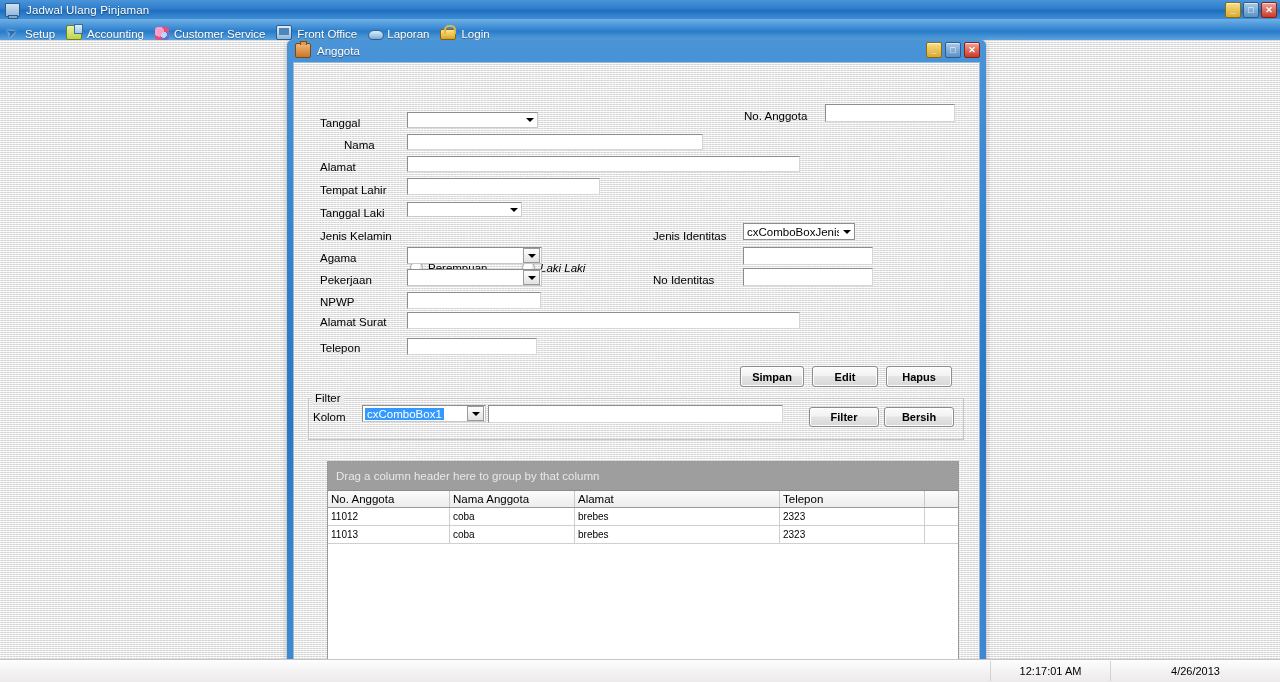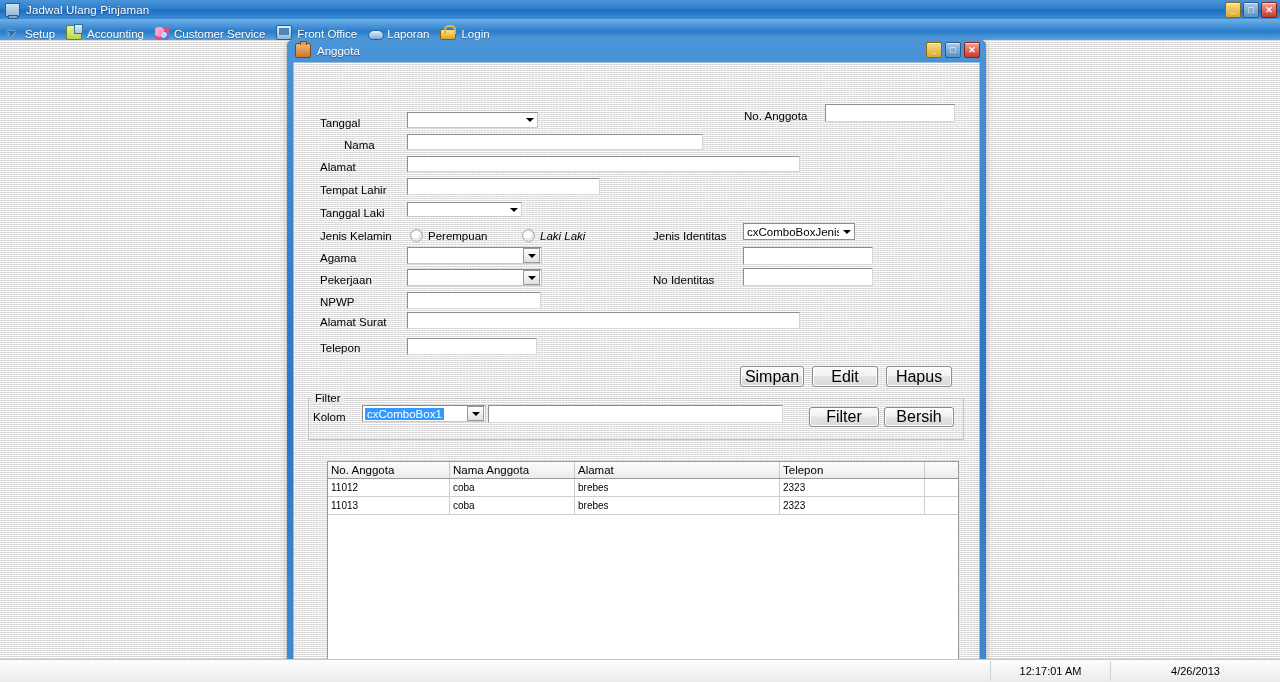--- a/index.html
+++ b/index.html
@@ -126,34 +126,35 @@
   .combo .arrow i {
     width:0; height:0; border-left:4px solid transparent; border-right:4px solid transparent;
     border-top:4px solid #000; display:block;
   }
   .combo.flat .arrow { background:transparent; }
   .combo.btnarrow .arrow {
     background: linear-gradient(180deg,#fdfdfd,#e2e2e2);
     border-left:1px solid #9a9a9a; border:1px solid #9a9a9a; height:calc(100% - 2px); margin-right:1px;
   }
 
-  .radio { position:absolute; display:flex; align-items:center; font-size:11.5px; }
+  .radio { position:absolute; display:flex; align-items:center; font-size:11.5px;margin-top:32px; }
   .radio .dot {
     width:11px; height:11px; border-radius:50%; margin-right:5px; flex:none;
     background: radial-gradient(circle at 40% 35%, #ffffff 0 45%, #eceaea 46% 100%);
     border:1px solid #a8a8a8; box-shadow: inset 0 1px 1px rgba(0,0,0,.12);
   }
 
   .btn {
     position:absolute; box-sizing:border-box;
     background: linear-gradient(180deg,#fbfbfb 0%, #f2f2f2 45%, #e4e4e4 50%, #d8d8d8 100%);
     border:1px solid #8c8c8c; border-radius:3px;
     display:flex; align-items:center; justify-content:center;
-    font-size:16px; color:#000;
+    font-size:11px; color:#000;
     box-shadow: inset 0 0 0 1px #ffffff;
+    font-weight: bold;
   }
 
   
   .groupbox { position:absolute; box-sizing:border-box; border:1px solid #c7c7c7; }
   .gb-legend { position:absolute; background:#eceaea; padding:0 3px; font-size:11.5px; }
 
   
   .grid {
     position:absolute; box-sizing:border-box; background:#ffffff;
     border:1px solid #9a9a9a;
@@ -355,20 +356,23 @@
     <div class="fld" style="left:194px; top:342px; width:295px; height:18px;"></div>
 
     <div class="btn" style="left:515px; top:344px; width:70px; height:20px;">
       <span>Filter</span>
     </div>
     <div class="btn" style="left:590px; top:344px; width:70px; height:20px;">
       <span>Bersih</span>
     </div>
 
     <div class="grid" style="left:33px; top:398px; width:632px; height:217px;">
+      <div class="grid-groupbar">
+        <span>Drag a column header here to group by that column</span>
+      </div>
       <div class="grid-head">
         <div class="cell c0">No. Anggota</div>
         <div class="cell c1">Nama Anggota</div>
         <div class="cell c2">Alamat</div>
         <div class="cell c3">Telepon</div>
       </div>
       <div class="grid-row">
         <div class="cell c0">11012</div>
         <div class="cell c1">coba</div>
         <div class="cell c2">brebes</div>

